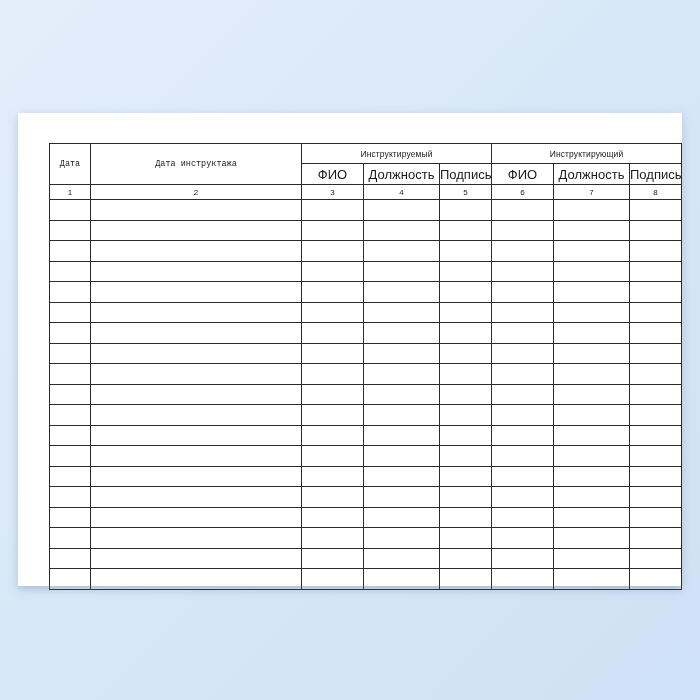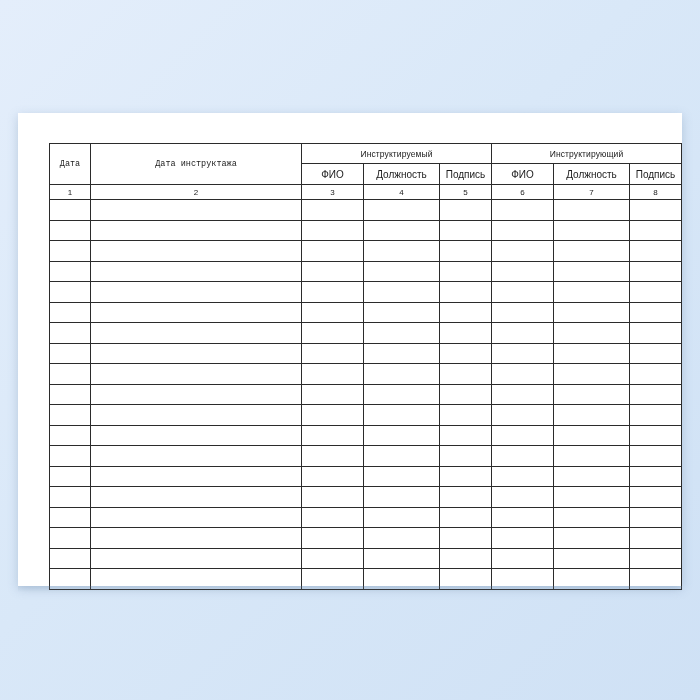--- a/index.html
+++ b/index.html
@@ -58,21 +58,21 @@
     font-weight: normal;
   }
   th.group-head {
     height: 19px;
     font-size: 8.5px;
     letter-spacing: 0.1px;
     margin-top: 31px;
   }
   th.sub-head {
     height: 20px;
-    font-size: 10px;
+    font-size: 13px;
   }
   th.tall-head {
     height: 39px;
     font-size: 8.5px;
     font-family: Liberation Mono, monospace;
   }
   tr.numbers td {
     height: 14px;
     font-size: 8px;
   }

